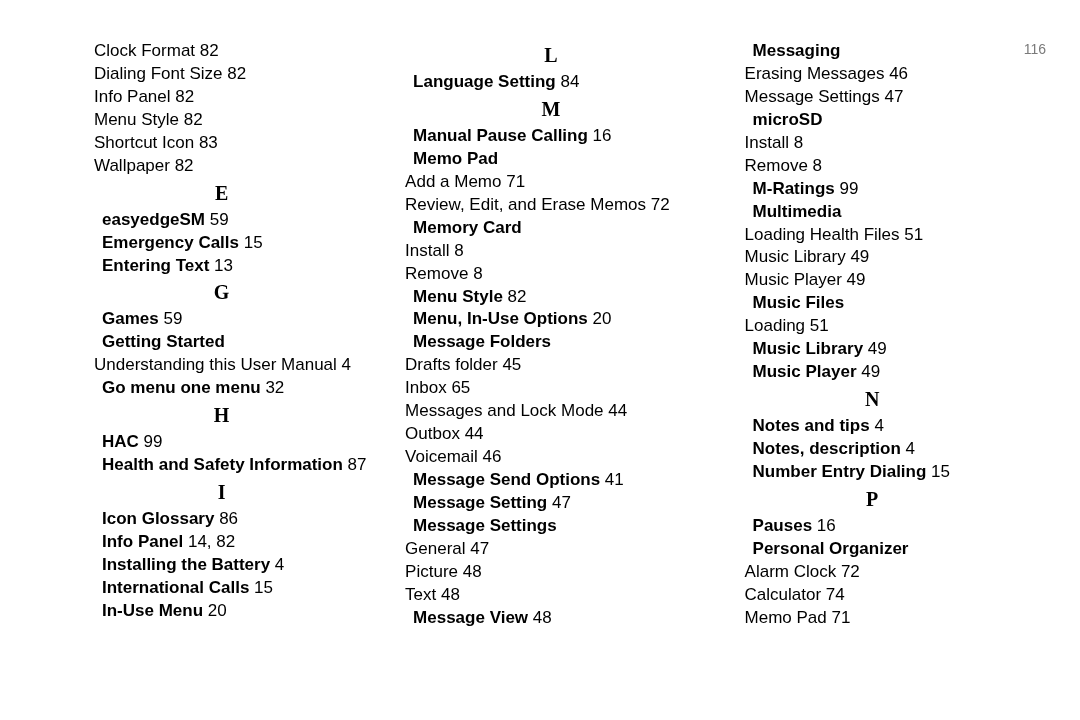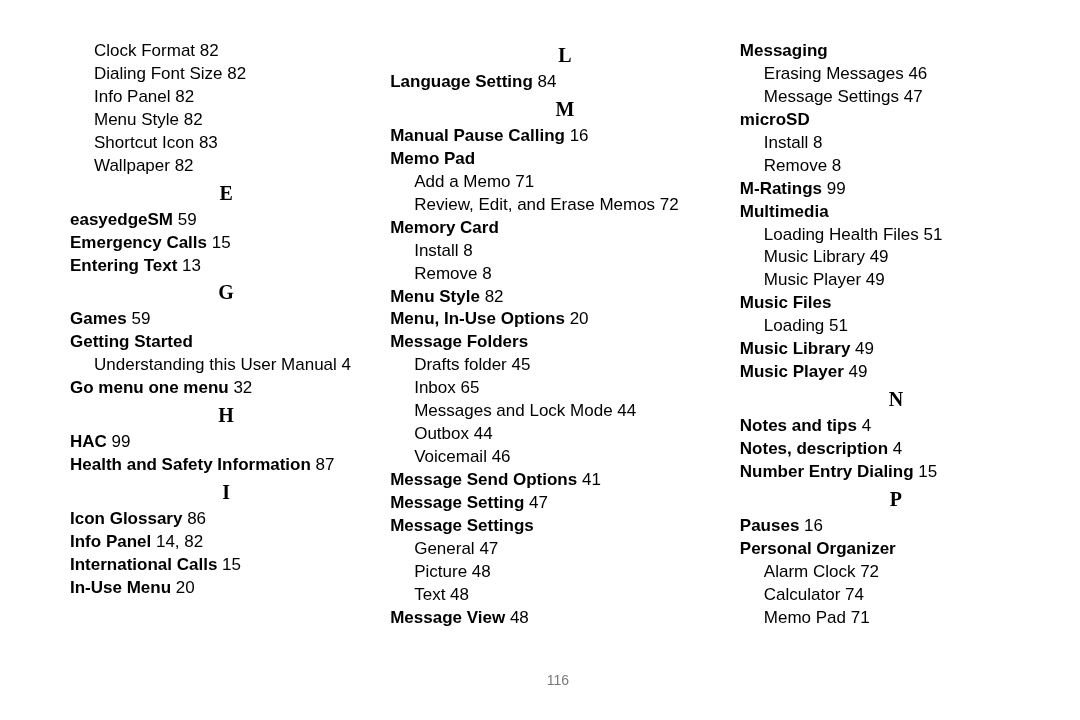--- a/index.html
+++ b/index.html
@@ -12,21 +12,20 @@
     font-size: 17px;
     color: #000;
     line-height: 1.35;
   }
   .page {
     box-sizing: border-box;
     width: 1080px;
     height: 720px;
     padding: 40px 28px 30px 70px;
     display: flex;
-    flex-direction: column;
   }
   .cols {
     display: flex;
     flex: 1 1 auto;
     gap: 0px;
   }
   .col {
     flex: 1 1 0;
   }
   .col:nth-child(2) {
@@ -35,20 +34,21 @@
   .letter {
     font-family: Georgia, "Times New Roman", serif;
     font-weight: bold;
     font-size: 20px;
     text-align: center;
     margin-top: 2px;
     margin-bottom: 2px;
   }
   .term {
     font-weight: bold;
+    margin-left: 32px;
   }
   .sub {
     padding-left: 24px;
   }
   .line {
     margin: 0;
   }
   .pg {
     font-weight: normal;
   }
@@ -82,20 +82,21 @@
         <div class="line"><span class="term">Games</span><span class="pg"> 59</span></div>
         <div class="line"><span class="term">Getting Started</span></div>
         <div class="line sub"><span>Understanding this User Manual</span><span class="pg"> 4</span></div>
         <div class="line"><span class="term">Go menu one menu</span><span class="pg"> 32</span></div>
         <div class="letter">H</div>
         <div class="line"><span class="term">HAC</span><span class="pg"> 99</span></div>
         <div class="line"><span class="term">Health and Safety Information</span><span class="pg"> 87</span></div>
         <div class="letter">I</div>
         <div class="line"><span class="term">Icon Glossary</span><span class="pg"> 86</span></div>
         <div class="line"><span class="term">Info Panel</span><span class="pg"> 14, 82</span></div>
+        <div class="line"><span class="term">Installing the Battery</span><span class="pg"> 4</span></div>
         <div class="line"><span class="term">International Calls</span><span class="pg"> 15</span></div>
         <div class="line"><span class="term">In-Use Menu</span><span class="pg"> 20</span></div>
       </div>
     <div class="col">
         <div class="letter">L</div>
         <div class="line"><span class="term">Language Setting</span><span class="pg"> 84</span></div>
         <div class="letter">M</div>
         <div class="line"><span class="term">Manual Pause Calling</span><span class="pg"> 16</span></div>
         <div class="line"><span class="term">Memo Pad</span></div>
         <div class="line sub"><span>Add a Memo</span><span class="pg"> 71</span></div>

